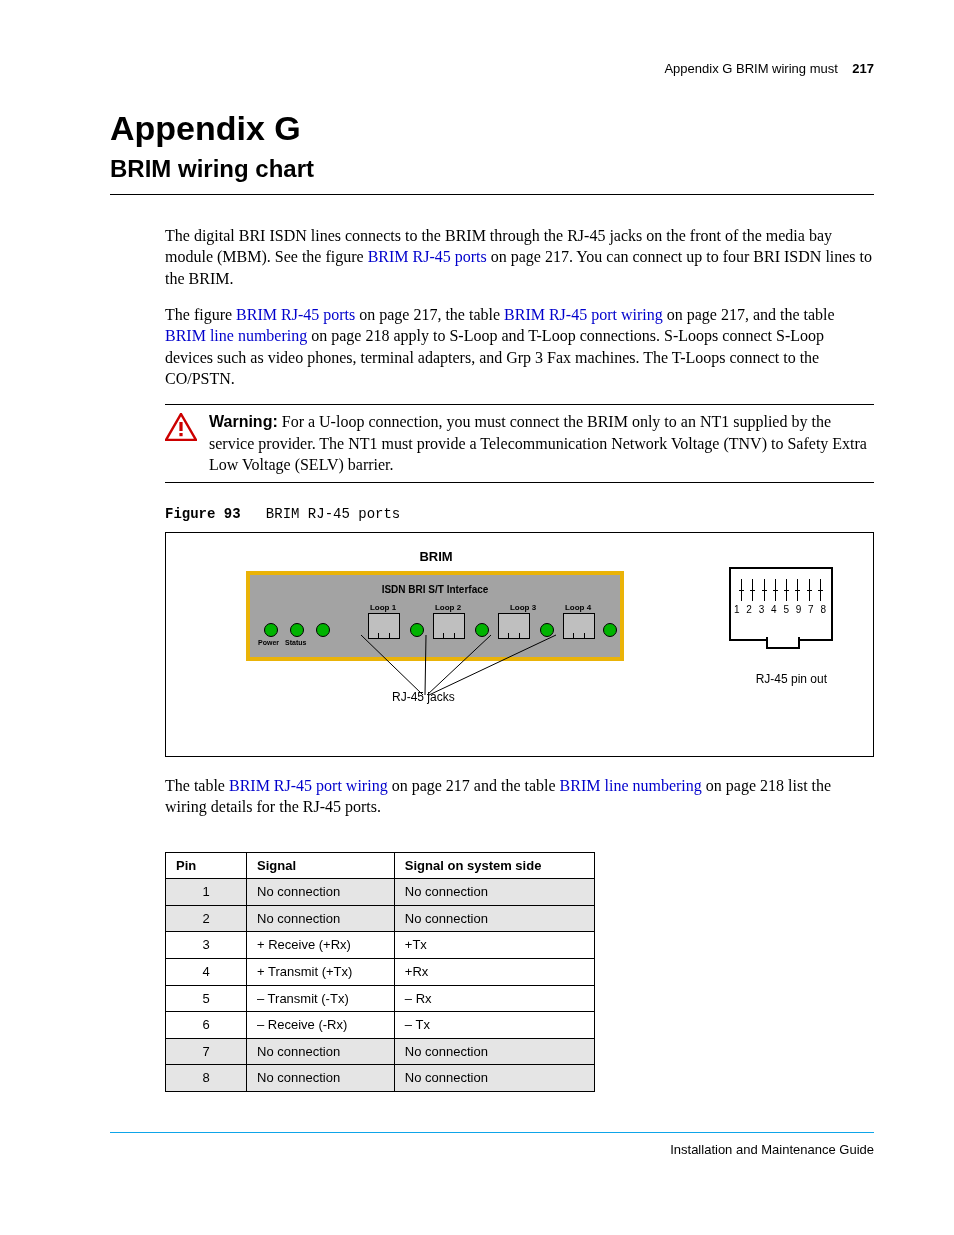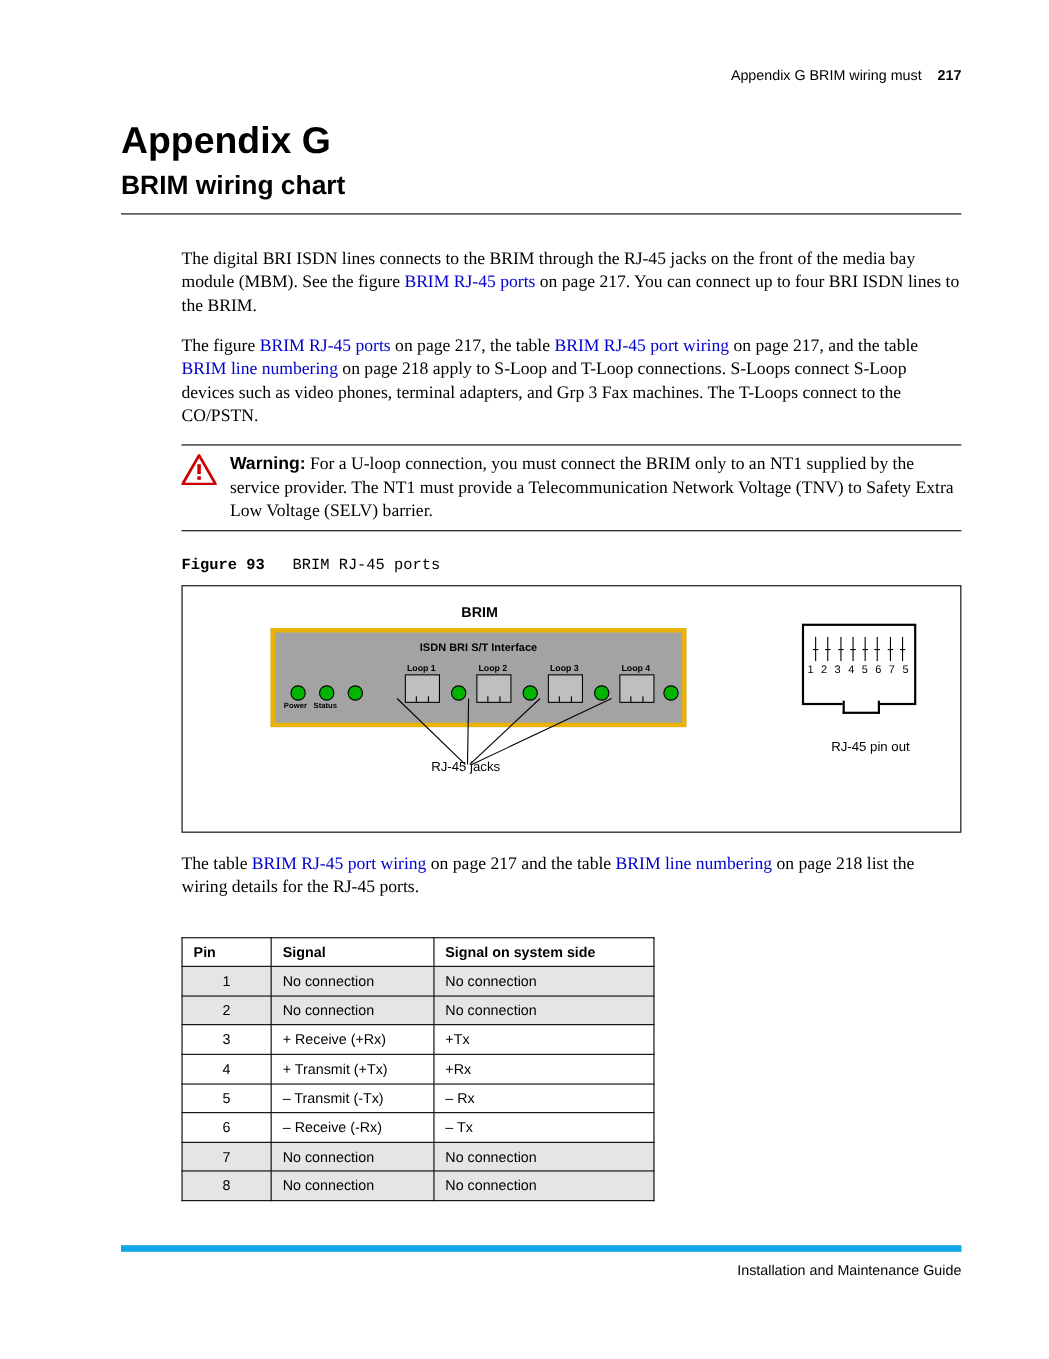--- a/index.html
+++ b/index.html
@@ -180,21 +180,21 @@
   }
   table.wiring th, table.wiring td {
     border: 1px solid #000;
     padding: 4px 10px;
     text-align: left;
   }
   table.wiring th { font-weight: bold; background: #fff; }
   table.wiring td.pin { text-align: center; width: 60px; }
   table.wiring tr.shade td { background: #e5e5e5; }
   .footer {
-    border-top: 6px solid #0ea5e9;
+    border-top: 1px solid #0ea5e9;
     margin-top: 40px;
     padding-top: 8px;
     font-family: Arial, Helvetica, sans-serif;
     font-size: 13px;
     text-align: right;
     margin-left: -55px;
   }
 </style>
 </head>
 <body>
@@ -235,21 +235,21 @@
     <b>Figure 93</b>&nbsp;&nbsp;&nbsp;<span>BRIM RJ-45 ports</span>
   </div>
 
   <div class="figure-frame">
     <div class="brim-title">BRIM</div>
     <div class="brim-panel">
       <div class="isdn">ISDN BRI S/T Interface</div>
 
       <div class="loop-label" style="left:113px">Loop 1</div>
       <div class="loop-label" style="left:178px">Loop 2</div>
-      <div class="loop-label" style="left:243px">Loop 3</div>
+      <div class="loop-label" style="left:253px">Loop 3</div>
       <div class="loop-label" style="left:308px">Loop 4</div>
 
       <div class="port" style="left:118px"></div>
       <div class="port" style="left:183px"></div>
       <div class="port" style="left:248px"></div>
       <div class="port" style="left:313px"></div>
 
       <div class="led" style="left:14px"></div>
       <div class="led" style="left:40px"></div>
       <div class="led" style="left:66px"></div>
@@ -275,21 +275,21 @@
       <div class="pins">
           <span></span>
           <span></span>
           <span></span>
           <span></span>
           <span></span>
           <span></span>
           <span></span>
           <span></span>
         </div>
-      <div class="nums">1 2 3 4 5 6 7 5</div>
+      <div class="nums">1 2 3 4 5 9 7 8</div>
       <div class="notch"></div>
     </div>
     <div class="rj45-pinout-label" style="right:46px; top:138px">RJ-45 pin out</div>
   </div>
 
   <p style="margin-top:18px">
     <span>The table </span><a class="xref">BRIM RJ-45 port wiring</a><span> on page 217 and the table </span><a class="xref">BRIM line numbering</a><span> on page 218 list the wiring details for the RJ-45 ports.</span>
   </p>
 
 

